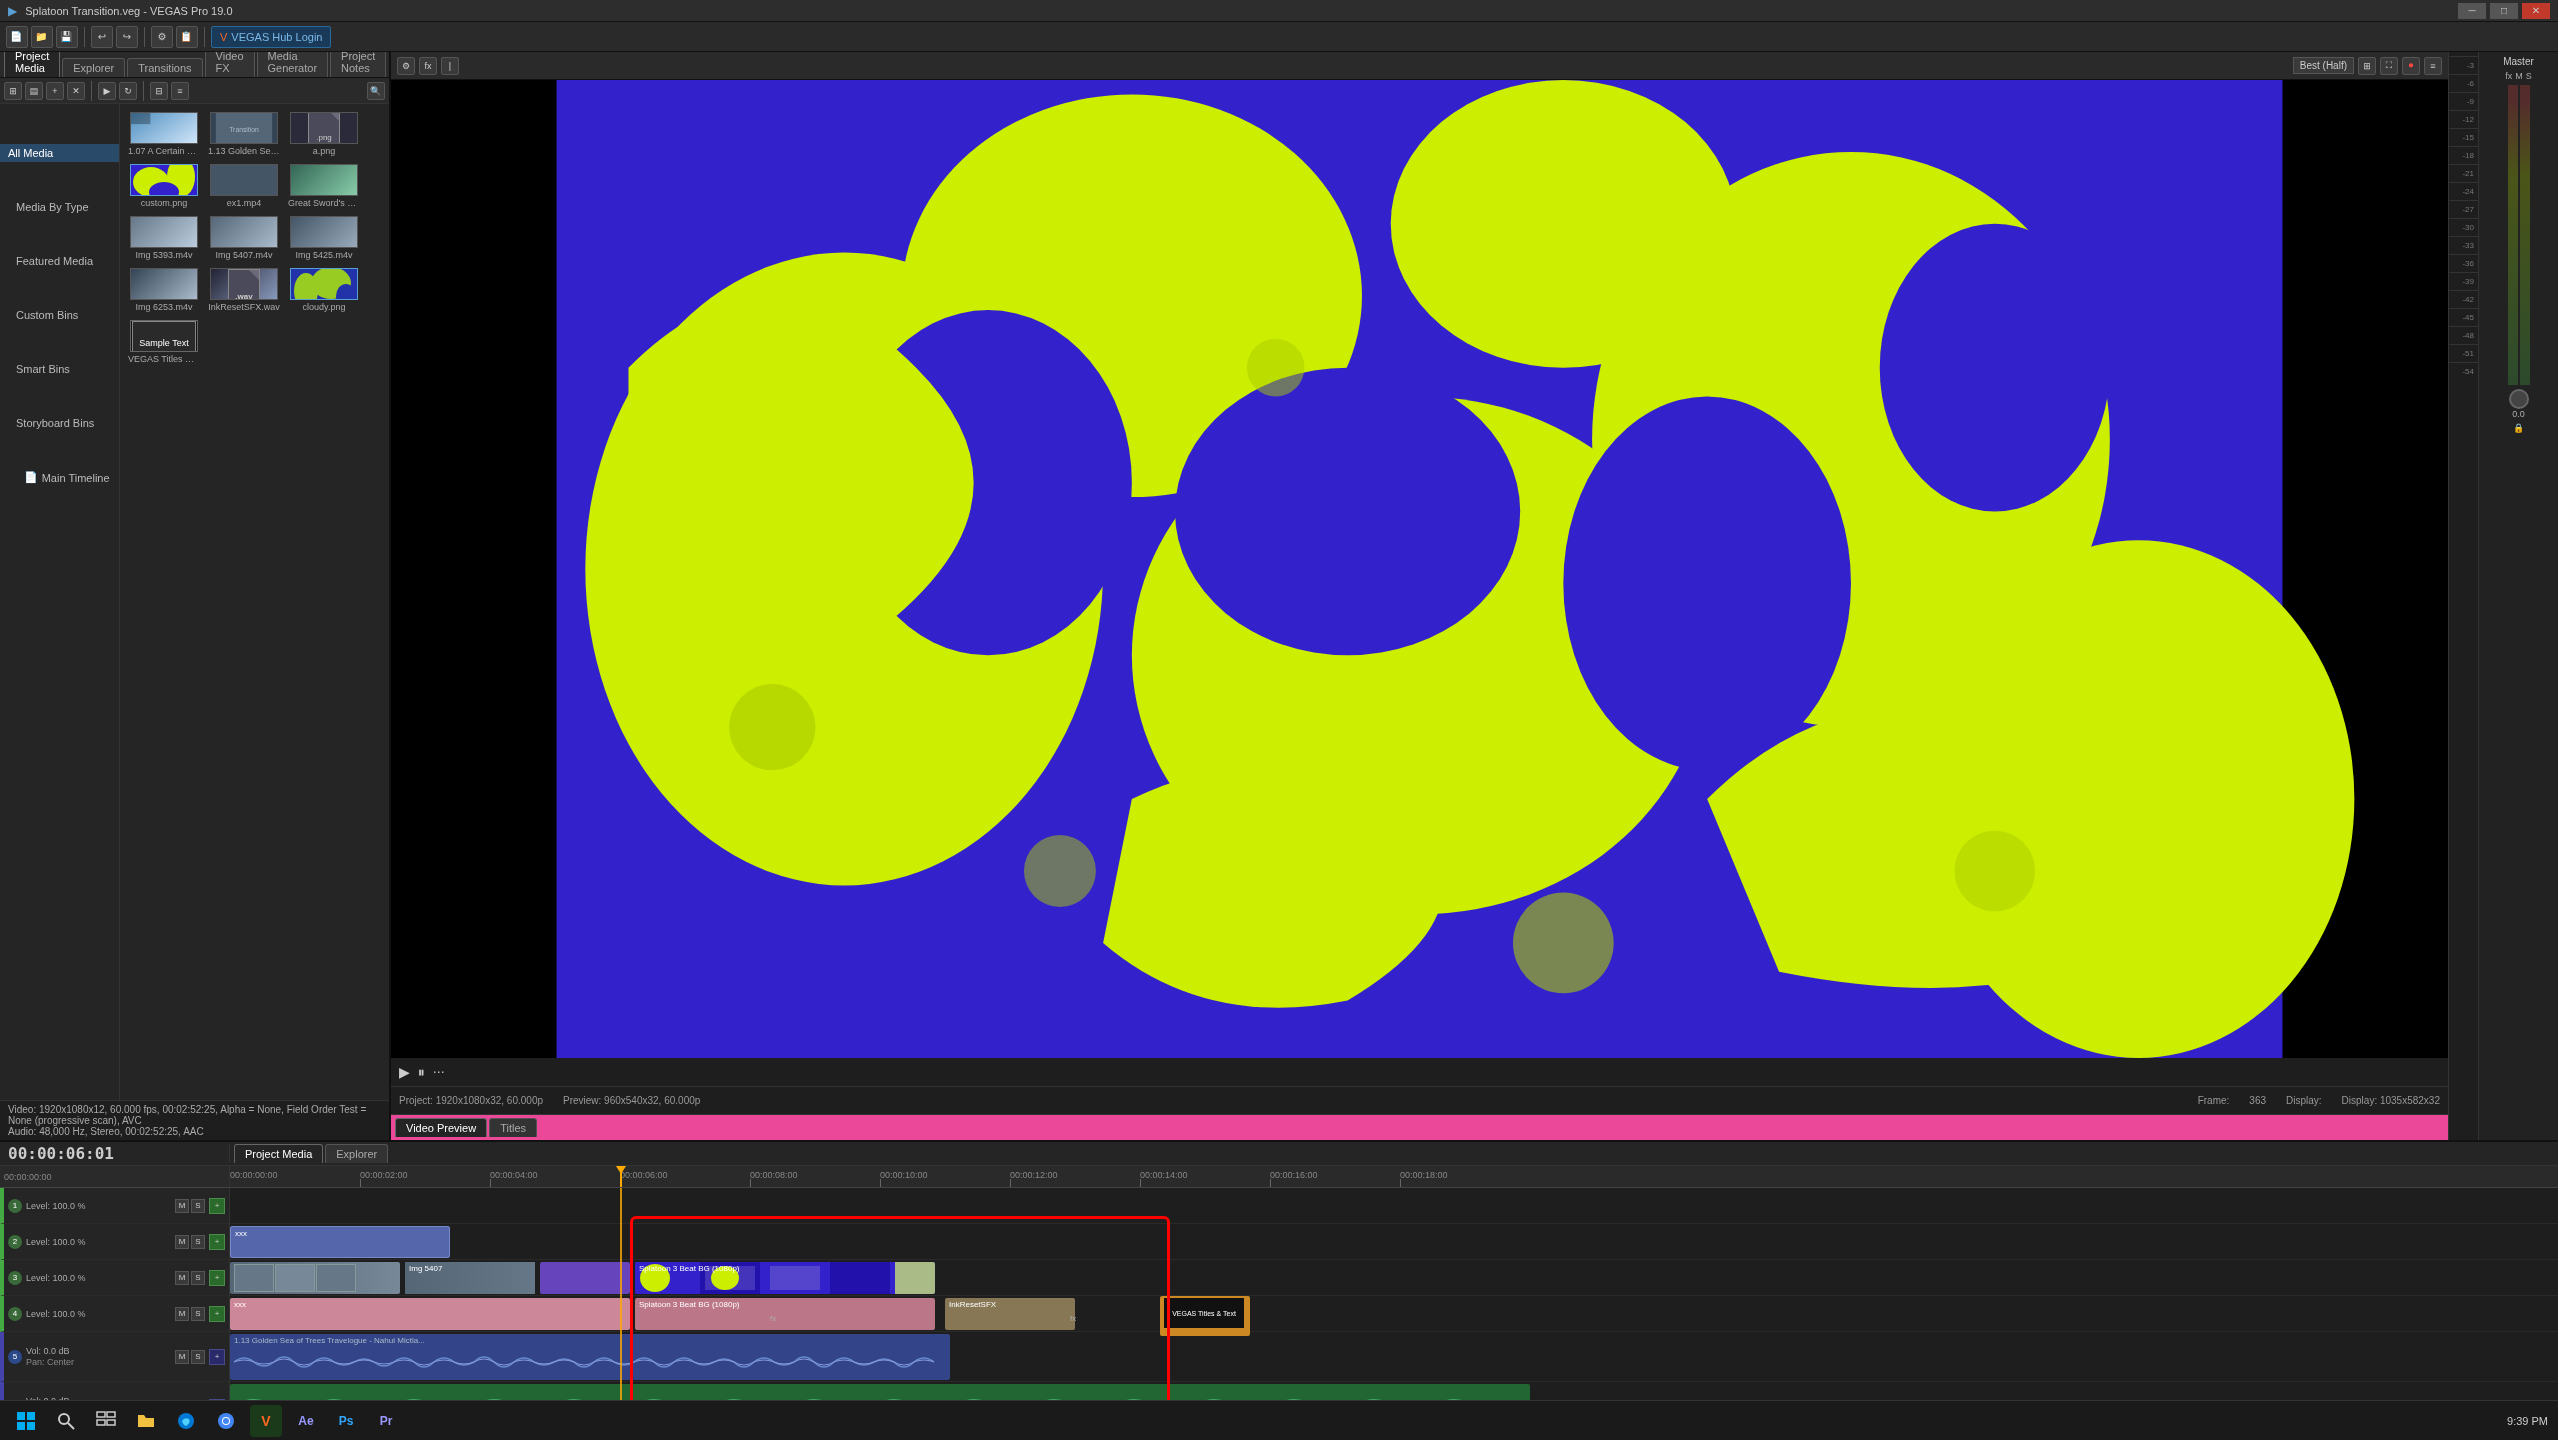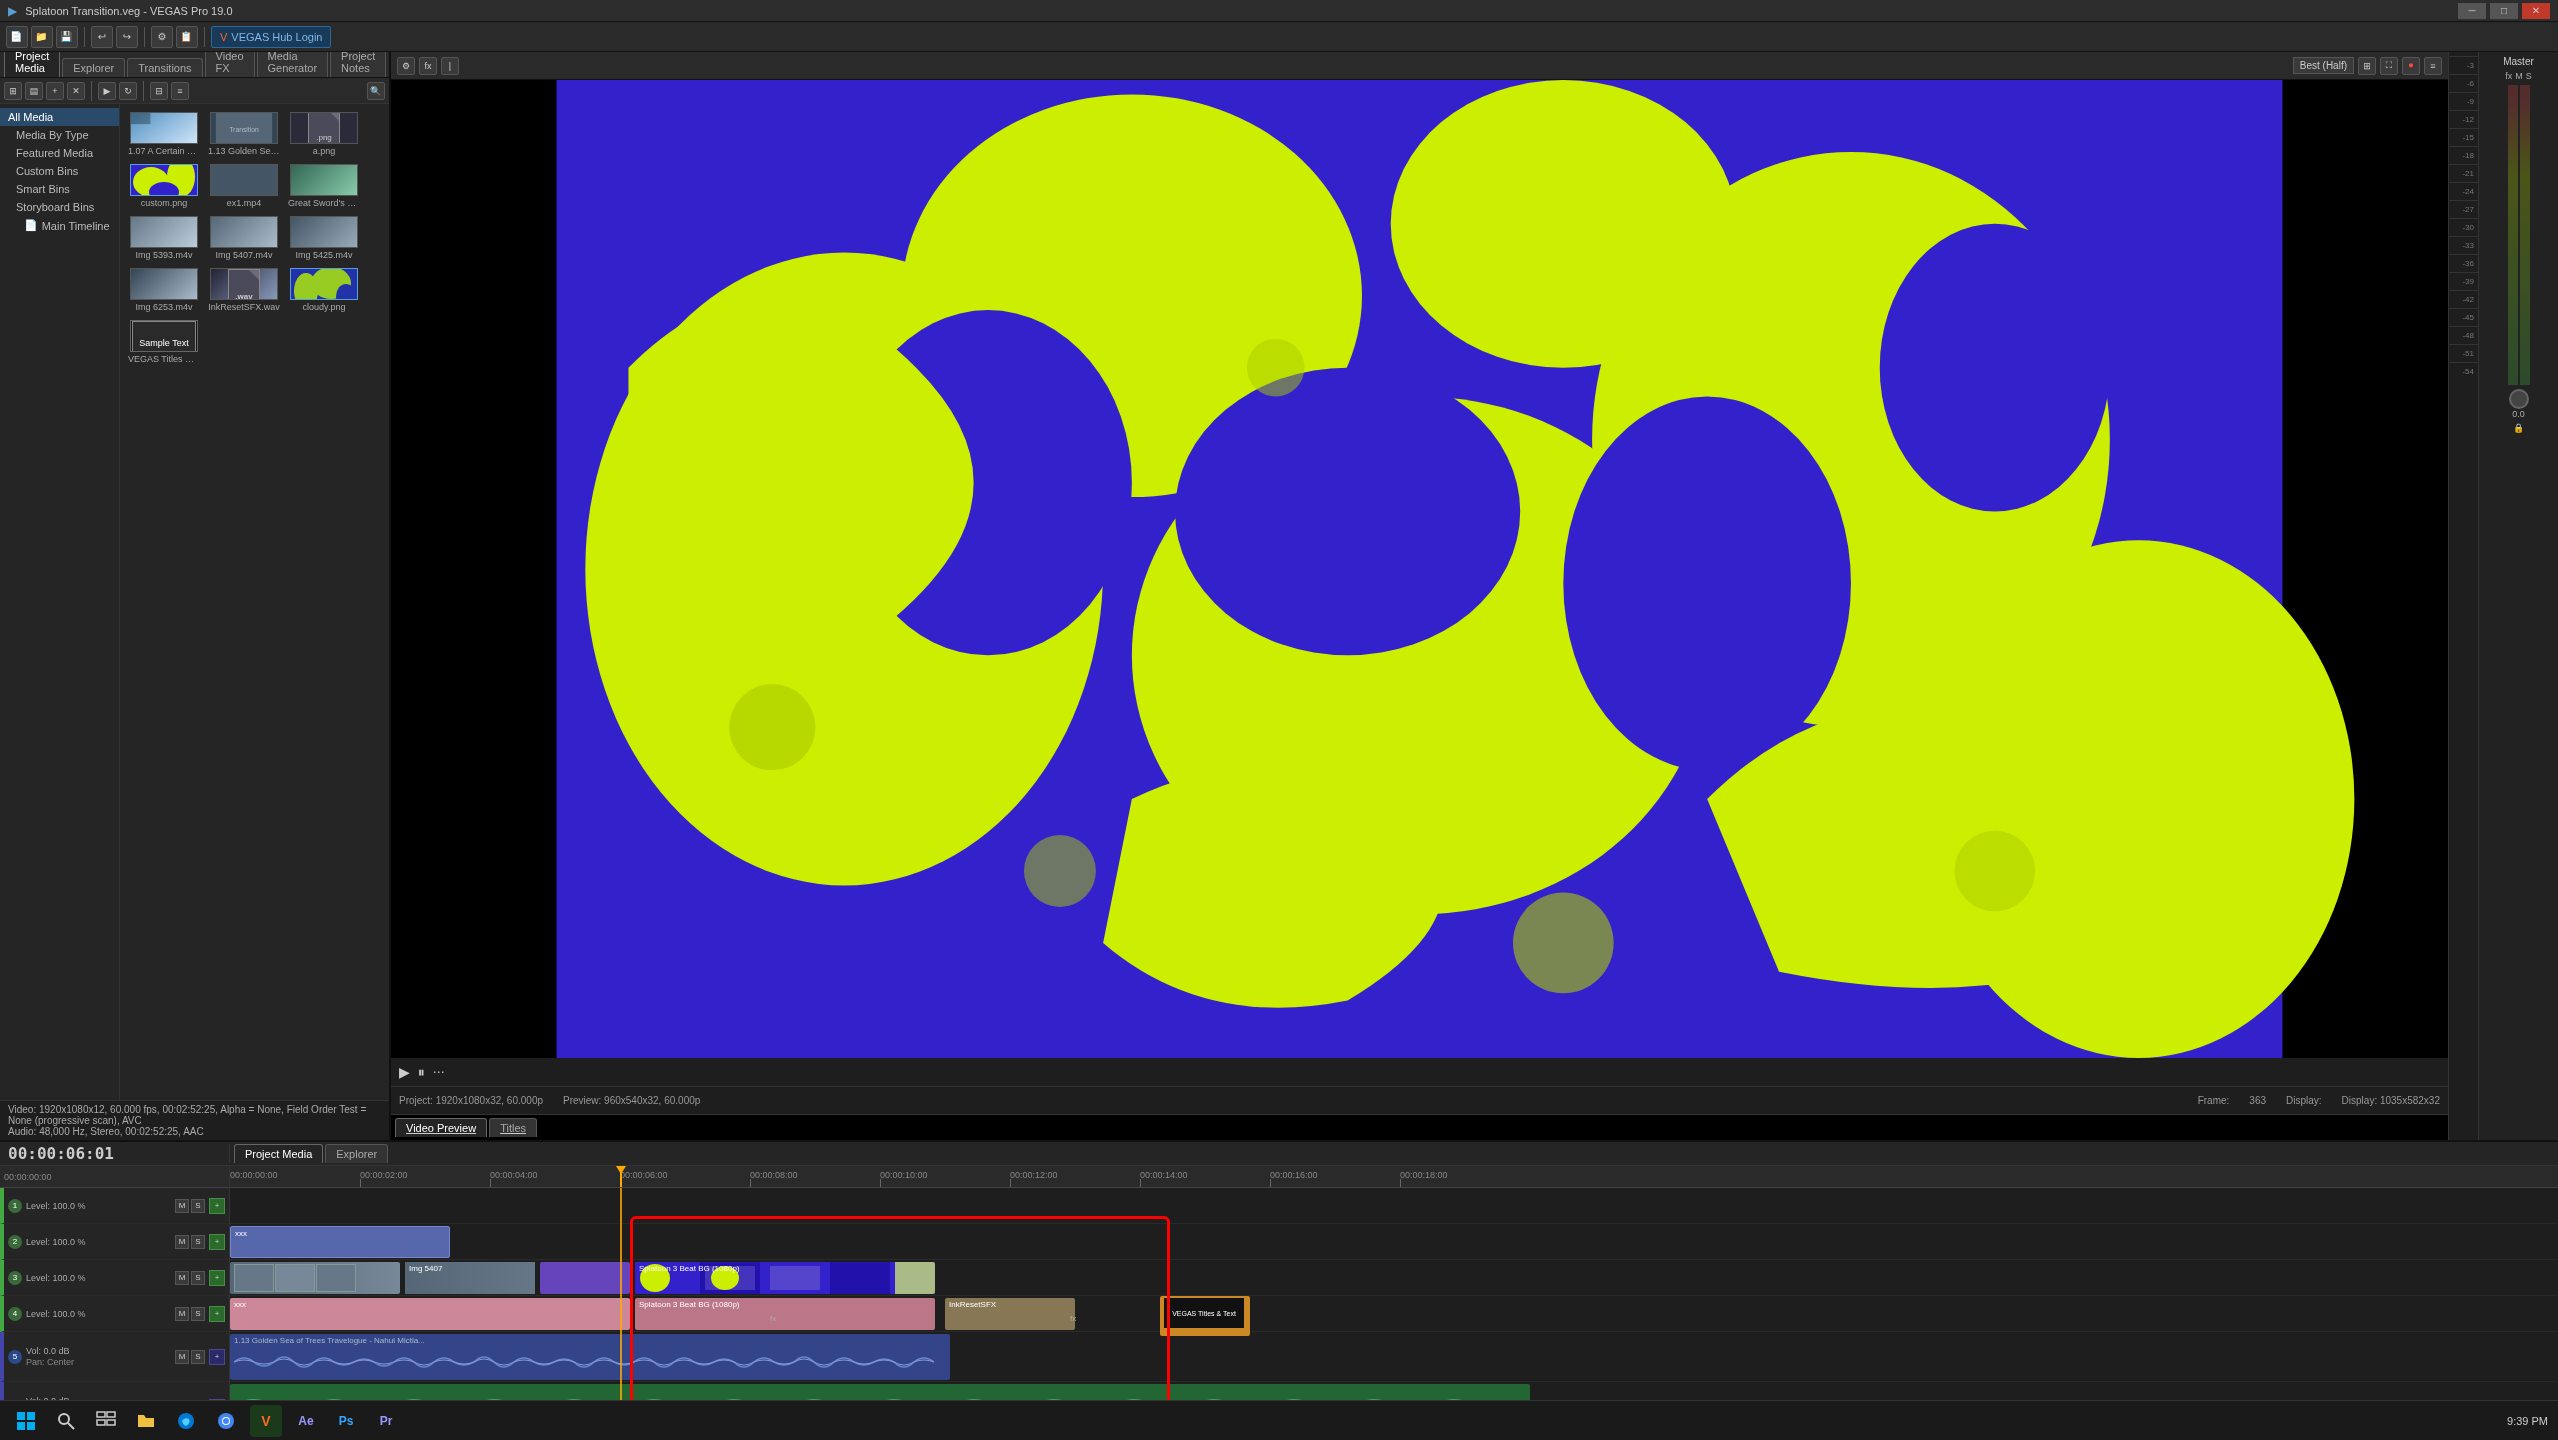--- a/index.html
+++ b/index.html
@@ -159,20 +159,21 @@
     }
     .tree-item {
       padding: 3px 8px;
       font-size: 11px;
       color: #bbb;
       cursor: pointer;
       display: flex;
       align-items: center;
       gap: 4px;
       white-space: nowrap;
+      margin-top: 36px;
     }
     .tree-item.selected { background: #2a4a6a; color: #fff; }
 
     
     #media-grid {
       flex: 1;
       overflow-y: auto;
       padding: 8px;
       background: #252525;
     }
@@ -795,21 +796,21 @@
       <div id="preview-info">
         <span>Project: 1920x1080x32, 60.000p</span>
         <span>Preview: 960x540x32, 60.000p</span>
         <span style="flex:1;"></span>
         <span>Frame:</span>
         <span>363</span>
         <span>Display:</span>
         <span>Display: 1035x582x32</span>
       </div>
 
-      <div style="height:26px;background:#000000;border-top:1px solid #333;display:flex;align-items:center;padding:0 4px;gap:2px;text-decoration:underline;">
+      <div style="height:26px;background:#ec4899;border-top:1px solid #333;display:flex;align-items:center;padding:0 4px;gap:2px;">
         <div class="panel-tab active">Video Preview</div>
         <div class="panel-tab">Titles</div>
         <div style="flex:1;"></div>
       </div>
 
     </div>
 
     <div style="display:flex;flex-direction:row;">
       <div id="right-ruler">
         <div class="ruler-mark">-3</div>

